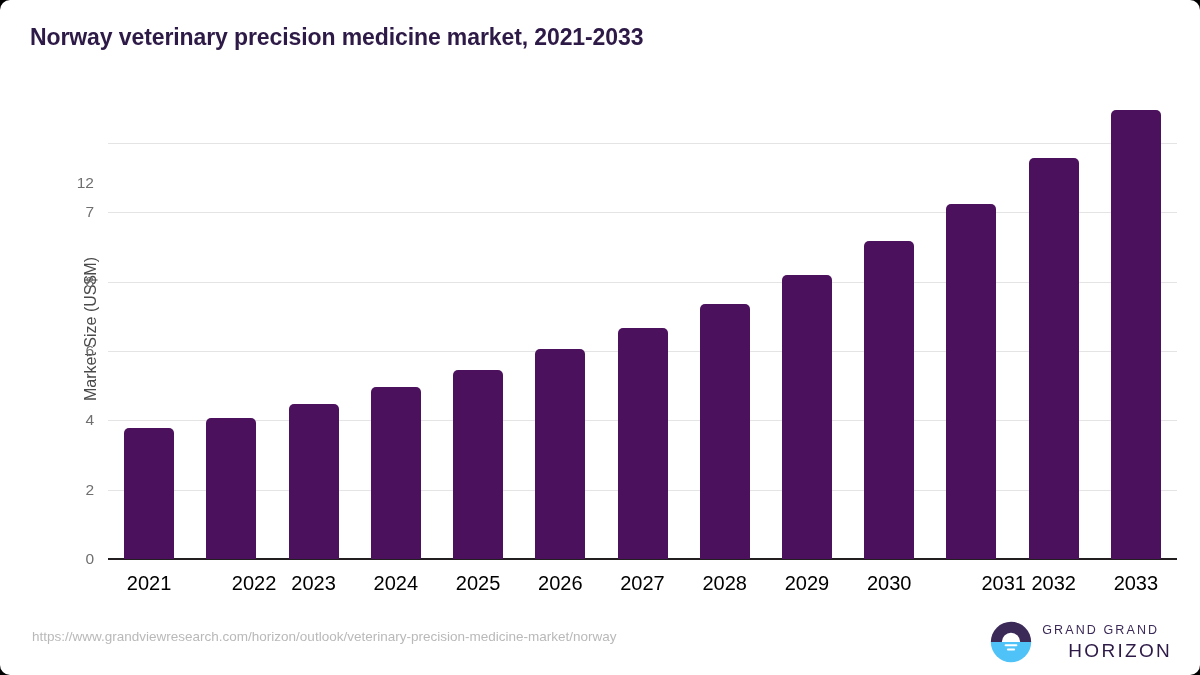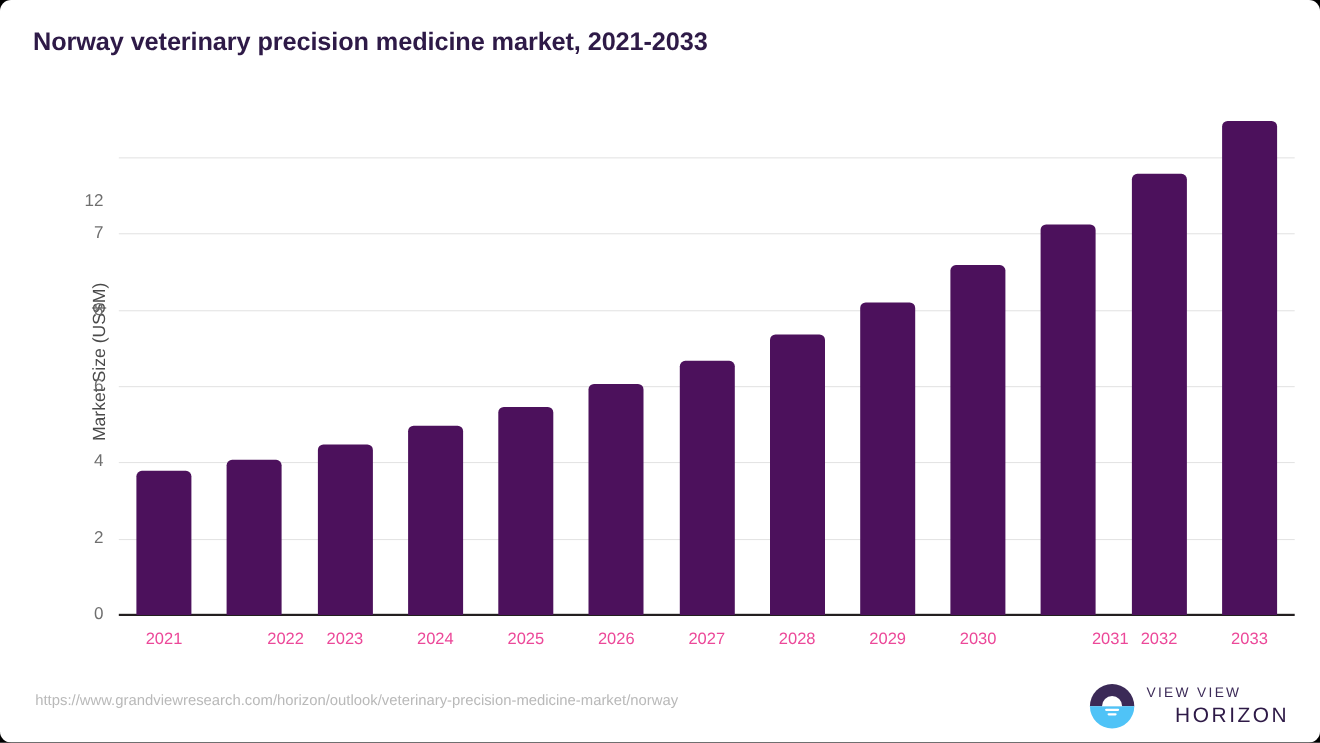--- a/index.html
+++ b/index.html
@@ -97,22 +97,22 @@
     width: 50px;
     background: #4c115c;
     border-top-left-radius: 5px;
     border-top-right-radius: 5px;
   }
   .xtick-label {
     position: absolute;
     top: 572px;
     width: 90px;
     text-align: center;
-    font-size: 15px;
-    color: #ec4899;
+    font-size: 20px;
+    color: #000000;
     white-space: nowrap;
   }
 
   
   .source-url {
     position: absolute;
     left: 32px;
     top: 629px;
     font-size: 13.5px;
     color: #b9b9b9;
@@ -224,18 +224,18 @@
       </defs>
       <g clip-path="url(#circclip)">
         <rect x="0" y="0" width="48" height="24" fill="#3b2a57"></rect>
         <rect x="0" y="24" width="48" height="24" fill="#4fc3f7"></rect>
         <path d="M24 14 a10 10 0 0 1 10 10 h-20 a10 10 0 0 1 10 -10 z" fill="#ffffff"></path>
         <rect x="17" y="26.5" width="14" height="2.2" rx="1.1" fill="#ffffff"></rect>
         <rect x="19.5" y="31" width="9" height="2.2" rx="1.1" fill="#ffffff"></rect>
       </g>
     </svg>
     <div class="logo-text">
-      <span class="logo-top">VIEW VIEW</span>
+      <span class="logo-top">GRAND GRAND</span>
       <span class="logo-bottom">HORIZON</span>
     </div>
   </div>
 
 </div>
 
 </body></html>

